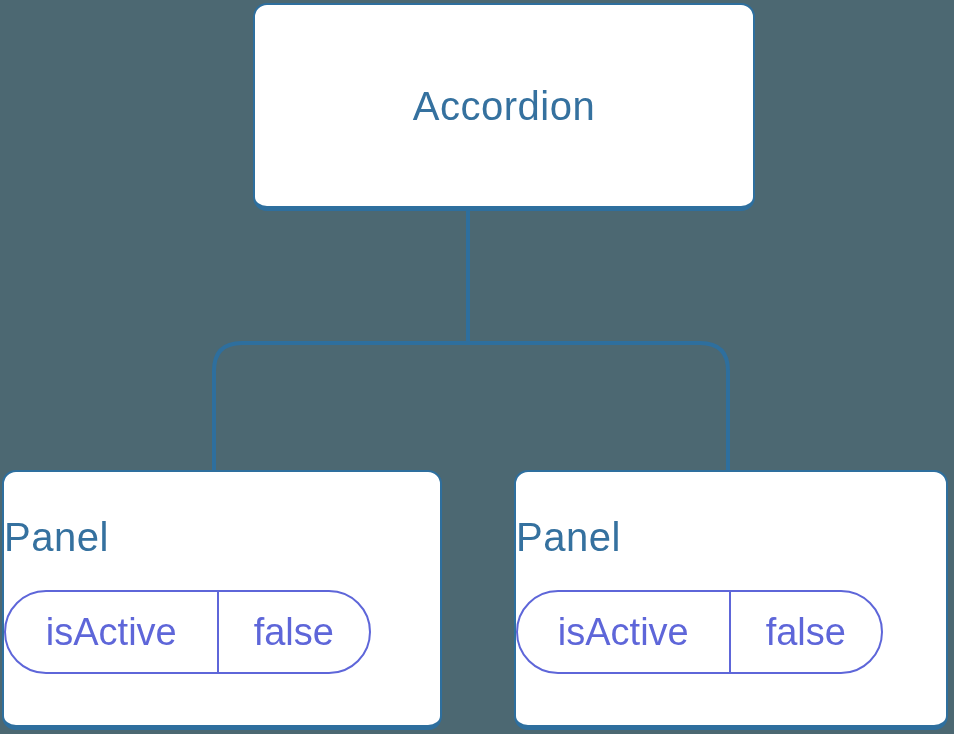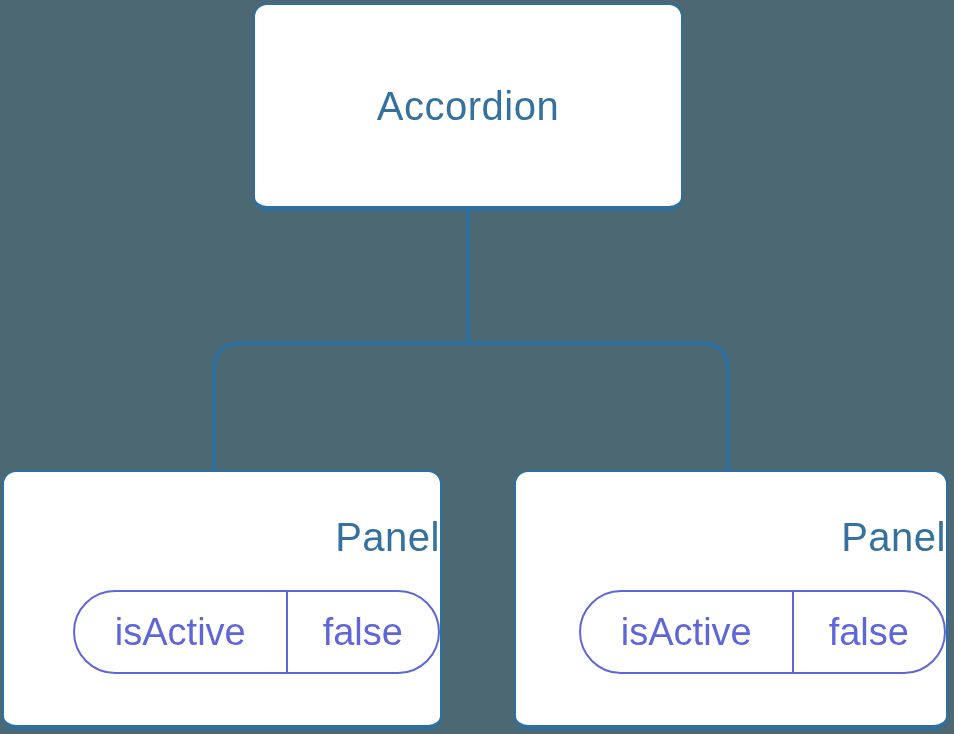--- a/index.html
+++ b/index.html
@@ -25,32 +25,32 @@
     position: absolute;
     box-sizing: border-box;
     background: var(--node-background, #FFFFFF);
     border: 2px solid var(--node-border, #2E6F9E);
     border-bottom-width: 5px;
     border-radius: 14px;
   }
 
   .root-node {
     left: 253px; top: 3px;
-    width: 430px; height: 208px;
+    width: 502px; height: 208px;
     display: flex;
     align-items: center;
     justify-content: center;
   }
 
   .panel-node {
     top: 470px;
     height: 260px;
     display: flex;
     flex-direction: column;
-    align-items: flex-end;
+    align-items: flex-start;
   }
   .panel-left  { left: 2px;   width: 440px; }
   .panel-right { left: 514px; width: 434px; }
 
   .node-title {
     font-size: 40px;
     line-height: 46px;
     font-weight: 500;
     color: var(--node-title, #35719F);
     letter-spacing: 0.5px;

